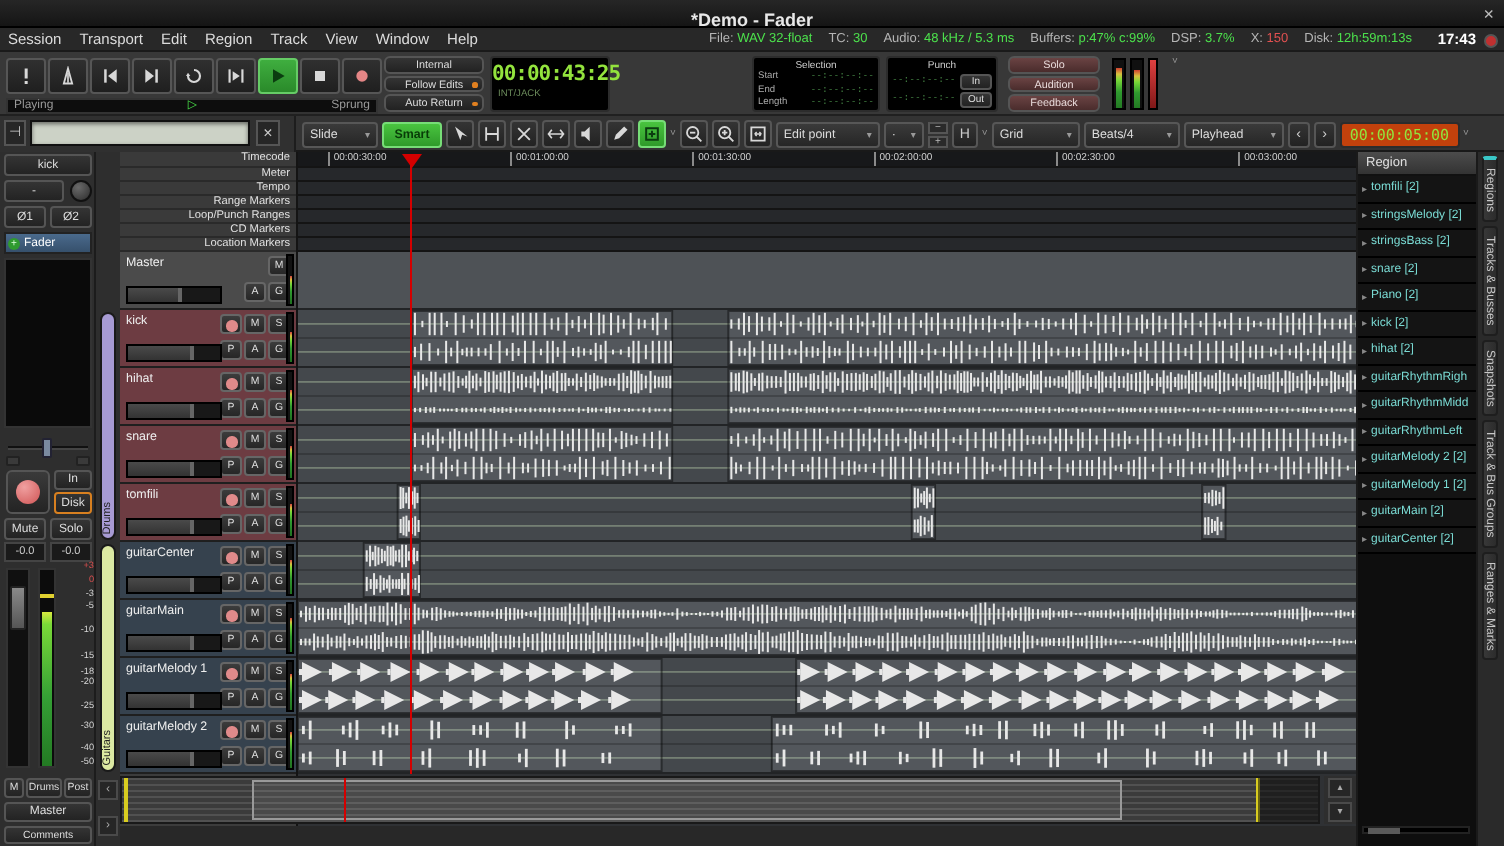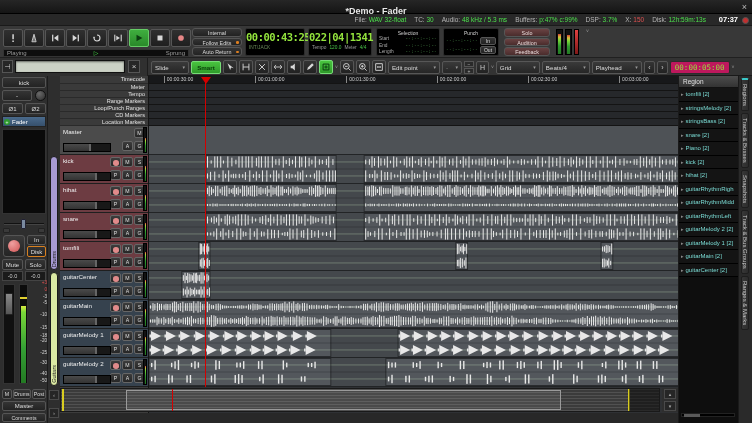--- a/index.html
+++ b/index.html
@@ -69,21 +69,21 @@
   #tb-close{position:absolute;left:128px;top:2px;width:12px;height:13px;background:#262626;border:1px solid #555;color:#ccc;font-size:8px;text-align:center;line-height:11px}
   #tb-main{position:absolute;left:151px;top:0;height:18px;display:flex;align-items:center;gap:2px}
   .combo{height:13px;background:linear-gradient(#3a3a3a,#262626);border:1px solid #575757;border-radius:2px;display:flex;align-items:center;justify-content:space-between;padding:0 3px;gap:3px}
   .combo .cl{font-size:6.2px;color:#ddd;white-space:nowrap}
   .toolbtn{width:14px;height:14px;background:linear-gradient(#343434,#222);border:1px solid #565656;border-radius:2px;display:flex;align-items:center;justify-content:center}
   .toolbtn.sel{background:linear-gradient(#49c43f,#2f9a2a);border-color:#7d7}
   .smart{width:30px;height:13px;background:linear-gradient(#49c43f,#2f9a2a);border:1px solid #7d7;border-radius:2px;font-size:6.2px;color:#083c08;font-weight:bold;text-align:center;line-height:12px}
   .navbtn{width:11px;height:13px;background:linear-gradient(#343434,#222);border:1px solid #565656;border-radius:2px;color:#ccc;font-size:7px;text-align:center;line-height:12px}
   .spinner{display:flex;flex-direction:column;gap:1px}
   .spinner div{width:10px;height:6px;background:#2a2a2a;border:1px solid #555;color:#bbb;font-size:5px;text-align:center;line-height:5px}
-  .nclock{height:13px;background:#be185d;border:1px solid #2c2c2c;border-radius:2px;font-family:"DejaVu Sans Mono",monospace;font-size:7.5px;color:#93e33d;padding:0 4px;line-height:12px}
+  .nclock{height:13px;background:#c2410c;border:1px solid #2c2c2c;border-radius:2px;font-family:"DejaVu Sans Mono",monospace;font-size:7.5px;color:#93e33d;padding:0 4px;line-height:12px}
 
   
   #editor{position:absolute;left:0;top:76px;width:752px;height:347px;background:#2c2c2c}
 
   
   #mixerstrip{position:absolute;left:0;top:0;width:48px;height:347px;background:#2e2e2e;border-right:1px solid #1c1c1c}
   .ms-btn{position:absolute;background:linear-gradient(#343434,#232323);border:1px solid #555;border-radius:2px;font-size:6px;color:#ddd;text-align:center}
   #ms-name{left:2px;top:1px;width:44px;height:11px;line-height:10px}
   #ms-route{left:2px;top:14px;width:30px;height:11px;line-height:10px}
   #ms-knob{position:absolute;left:35px;top:14px;width:11px;height:11px;border-radius:50%;background:radial-gradient(circle at 35% 30%,#6a6a6a,#2c2c2c);border:1px solid #111}
@@ -183,30 +183,40 @@
 <body>
 
 <div id="app">
 
   <div id="titlebar">
     <span id="title">*Demo - Fader</span>
     <span id="close">×</span>
   </div>
 
   <div id="menubar">
+    <div id="menus">
+        <div class="menu-item" style="display: inline;">Session</div>
+        <div class="menu-item" style="display: inline;">Transport</div>
+        <div class="menu-item" style="display: inline;">Edit</div>
+        <div class="menu-item" style="display: inline;">Region</div>
+        <div class="menu-item" style="display: inline;">Track</div>
+        <div class="menu-item" style="display: inline;">View</div>
+        <div class="menu-item" style="display: inline;">Window</div>
+        <div class="menu-item" style="display: inline;">Help</div>
+      </div>
     <div id="statusline">
         <div class="st-seg"><span class="st-label">File: </span><span class="st-green">WAV 32-float</span></div>
         <div class="st-seg"><span class="st-label">TC: </span><span class="st-green">30</span></div>
         <div class="st-seg"><span class="st-label">Audio: </span><span class="st-green">48 kHz / 5.3 ms</span></div>
         <div class="st-seg"><span class="st-label">Buffers: </span><span class="st-green">p:47% c:99%</span></div>
         <div class="st-seg"><span class="st-label">DSP: </span><span class="st-green">3.7%</span></div>
         <div class="st-seg"><span class="st-label">X: </span><span class="st-red">150</span></div>
         <div class="st-seg"><span class="st-label">Disk: </span><span class="st-green">12h:59m:13s</span></div>
       </div>
-    <span id="walltime">07:37</span>
+    <span id="walltime">17:43</span>
     <span id="recdot"></span>
   </div>
 
   <div id="transport">
     <div id="tbuttons">
         <div class="tbtn">
           <span>
             <svg width="10" height="10" viewBox="0 0 12 12">
               <rect x="5.2" y="1.5" width="1.8" height="6" fill="#d8d8d8"></rect>
               <rect x="5.2" y="9" width="1.8" height="1.8" fill="#d8d8d8"></rect>
@@ -282,29 +292,20 @@
       <span>Sprung</span>
     </div>
     <div id="toptions">
         <div class="opt-btn">Internal</div>
         <div class="opt-btn">Follow Edits<span class="opt-led"></span></div>
         <div class="opt-btn">Auto Return<span class="opt-led"></span></div>
       </div>
     <div id="clock1" class="clockbox">
       <div class="clocktime">00:00:43:25</div>
       <div class="clocksub">INT/JACK</div>
-    </div>
-    <div id="clock2" class="clockbox">
-      <div class="clocktime">022|04|1341</div>
-      <div class="temporow">
-        <span class="lab">Tempo</span>
-        <span class="val">120.0</span>
-        <span class="lab">Meter</span>
-        <span class="val">4/4</span>
-      </div>
     </div>
     <div id="selbox">
       <div class="panel-title">Selection</div>
       <div id="selrows">
           <div class="sel-row">
             <span class="lab">Start</span>
             <span class="val">--:--:--:--</span>
           </div>
           <div class="sel-row">
             <span class="lab">End</span>

